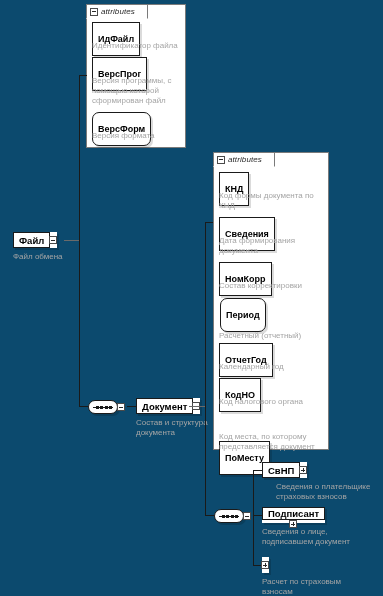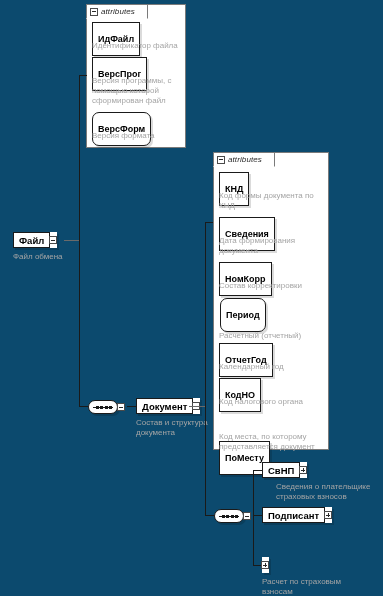--- a/index.html
+++ b/index.html
@@ -327,24 +327,26 @@
   <div class="line-h dark" style="left:253px; top:470px; width:9px;"></div>
   <div class="line-h dark" style="left:253px; top:565px; width:9px;"></div>
 
   <div class="node" style="left:262px; top:462px;">
     <span class="node-label">СвНП</span>
     <span class="toggle-box plus node-toggle"></span>
   </div>
   <div class="node-desc" style="left:276px; top:482px; width:118px;">Сведения о плательщике
 страховых взносов</div>
 
-  <div class="node" style="left:262px; top:507px;">
+  <div class="node" style="left:262px; top:507px;flex-direction:column;">
     <span class="node-label">Подписант</span>
     <span class="toggle-box plus node-toggle"></span>
   </div>
+  <div class="node-desc" style="left:262px; top:527px; width:118px;">Сведения о лице,
+подписавшем документ</div>
 
   <div class="node" style="left:262px; top:557px;">
     <span class="toggle-box plus node-toggle"></span>
   </div>
   <div class="node-desc" style="left:262px; top:577px; width:118px;">Расчет по страховым
 взносам</div>
 
 </div>
 
 </body></html>

